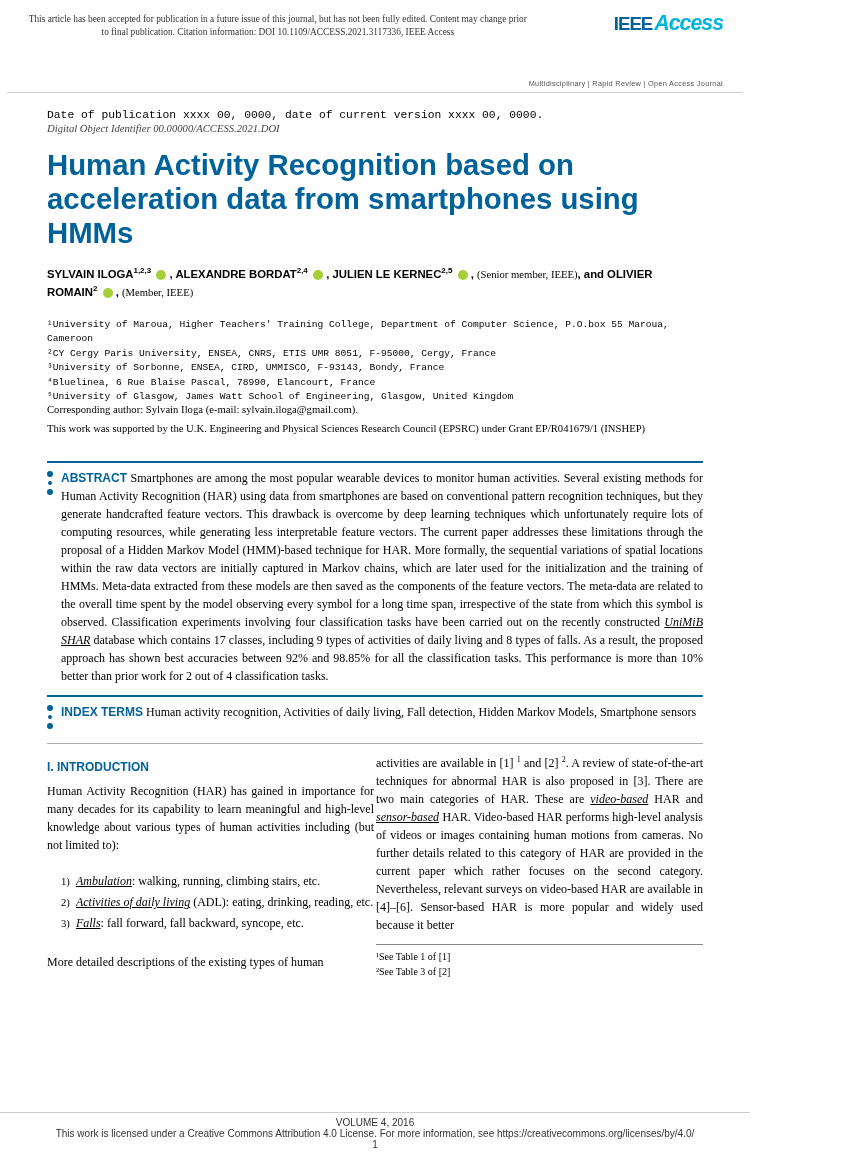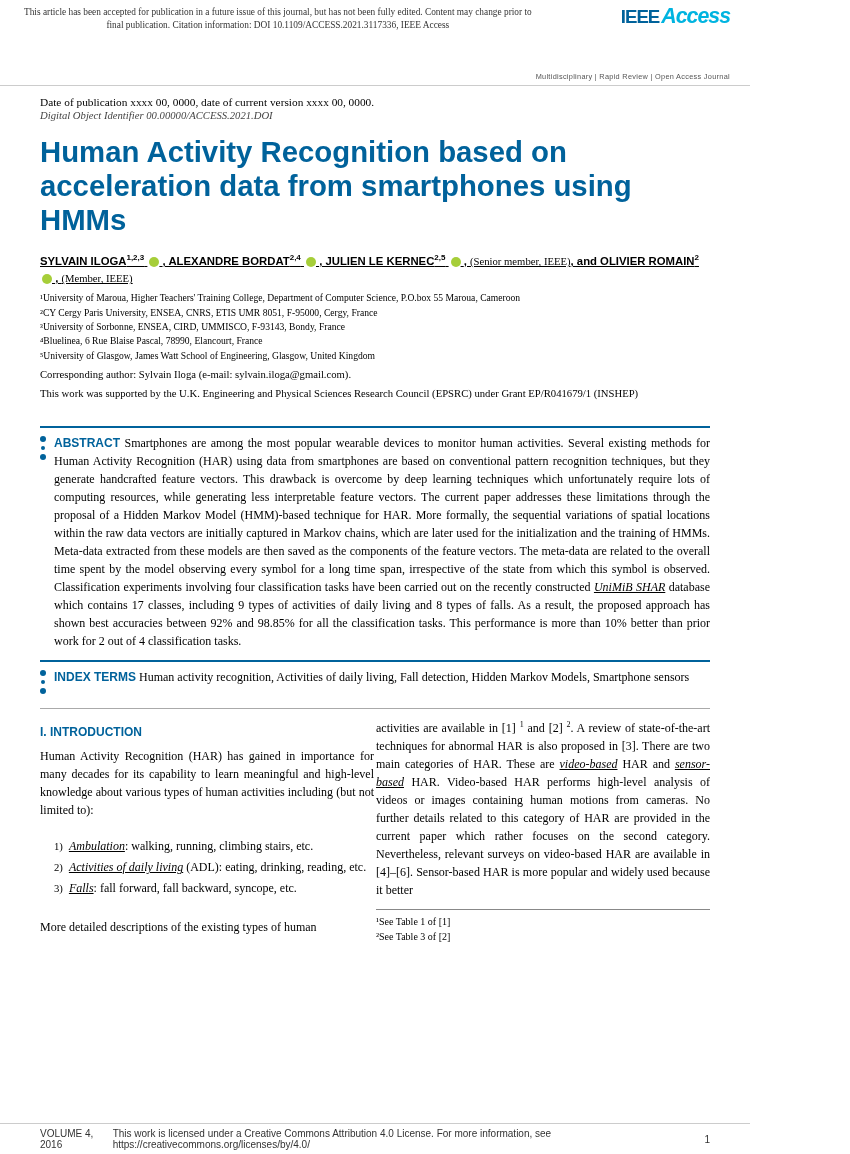--- a/index.html
+++ b/index.html
@@ -8,21 +8,21 @@
       font-size: 9.5pt;
       background: #fff;
       color: #000;
       width: 850px;
       min-height: 1154px;
       position: relative;
     }
     .page {
       width: 750px;
       min-height: 1154px;
-      padding: 0;
+      padding: 7px;
       position: relative;
       background: #fff;
     }
     .top-banner {
       width: 100%;
       border-bottom: 1px solid #ccc;
       padding: 6px 20px 4px 20px;
       display: flex;
       justify-content: space-between;
       align-items: flex-start;
@@ -55,53 +55,53 @@
       font-family: Arial, sans-serif;
       text-align: left;
       letter-spacing: 0.3px;
     }
     .content {
       padding: 10px 40px 20px 40px;
     }
     .pub-date {
       font-size: 8.5pt;
       margin-bottom: 2px;
-      margin-top: 0;
+      margin-top: 6px;
+      font-family: Liberation Mono, monospace;
     }
     .doi-line {
       font-size: 8pt;
       font-style: italic;
       color: #444;
       margin-bottom: 14px;
     }
     .article-title {
       font-family: Arial, sans-serif;
       font-size: 22pt;
       font-weight: bold;
       color: #00629B;
       line-height: 1.15;
       margin-bottom: 16px;
     }
     .authors {
       font-size: 8.5pt;
       font-family: Arial, sans-serif;
       font-weight: bold;
-      margin-bottom: 4px;
-      line-height: 1.5;
-      text-decoration: underline;
+      margin-bottom: 17px;
+      line-height: 1.5;
     }
     .authors .normal {
       font-weight: normal;
       font-family: "Times New Roman", serif;
       font-size: 8pt;
     }
     .affiliations {
       font-size: 7.2pt;
       line-height: 1.5;
-      margin-bottom: 6px;
+      font-family: Liberation Mono, monospace;
     }
     .corresponding {
       font-size: 8pt;
       margin-bottom: 6px;
     }
     .funding {
       font-size: 8pt;
       margin-bottom: 24px;
       line-height: 1.5;
     }
@@ -205,20 +205,21 @@
       left: 0;
       right: 0;
       border-top: 1px solid #ccc;
       padding: 4px 40px;
       display: flex;
       justify-content: space-between;
       align-items: center;
       font-family: Arial, sans-serif;
       font-size: 7.5pt;
       color: #333;
+      flex-direction: column;
     }
     .orcid-icon {
       display: inline-block;
       width: 10px;
       height: 10px;
       background: #A6CE39;
       border-radius: 50%;
       vertical-align: middle;
       margin-left: 2px;
     }

